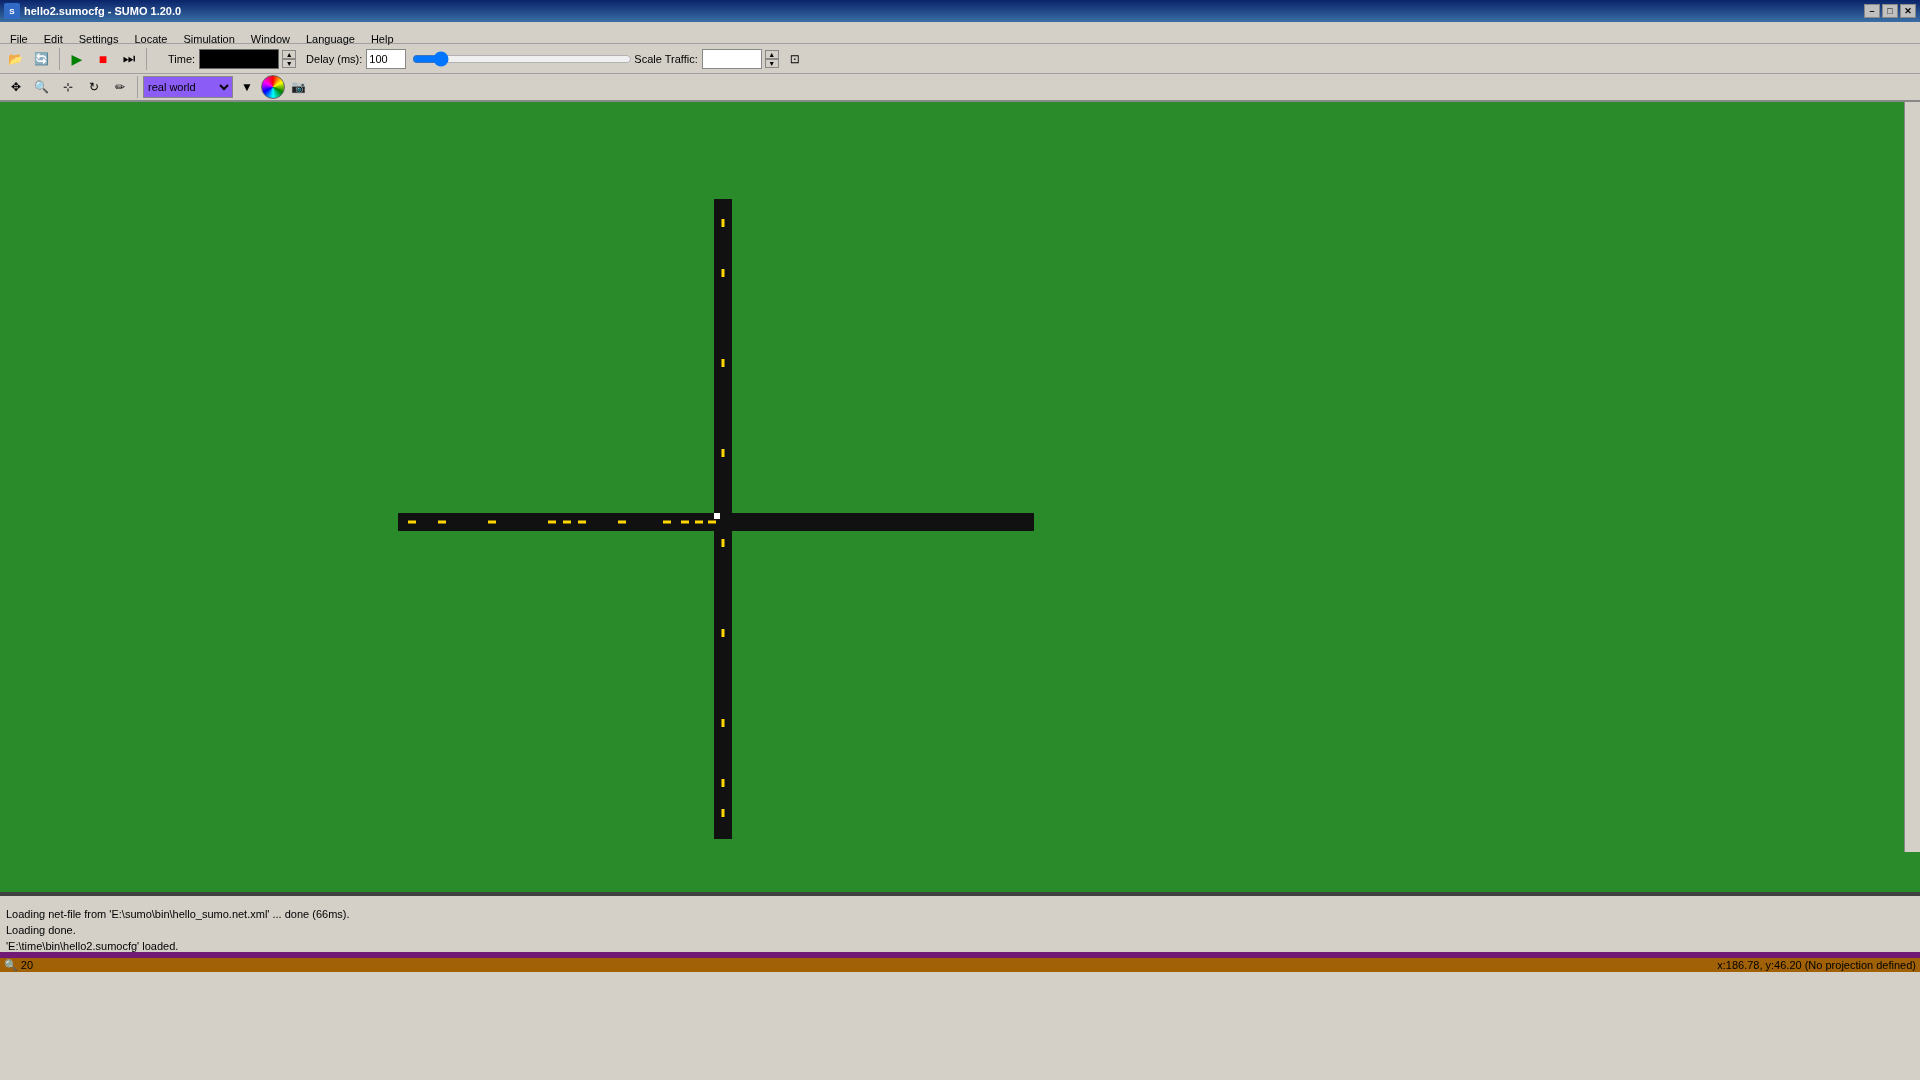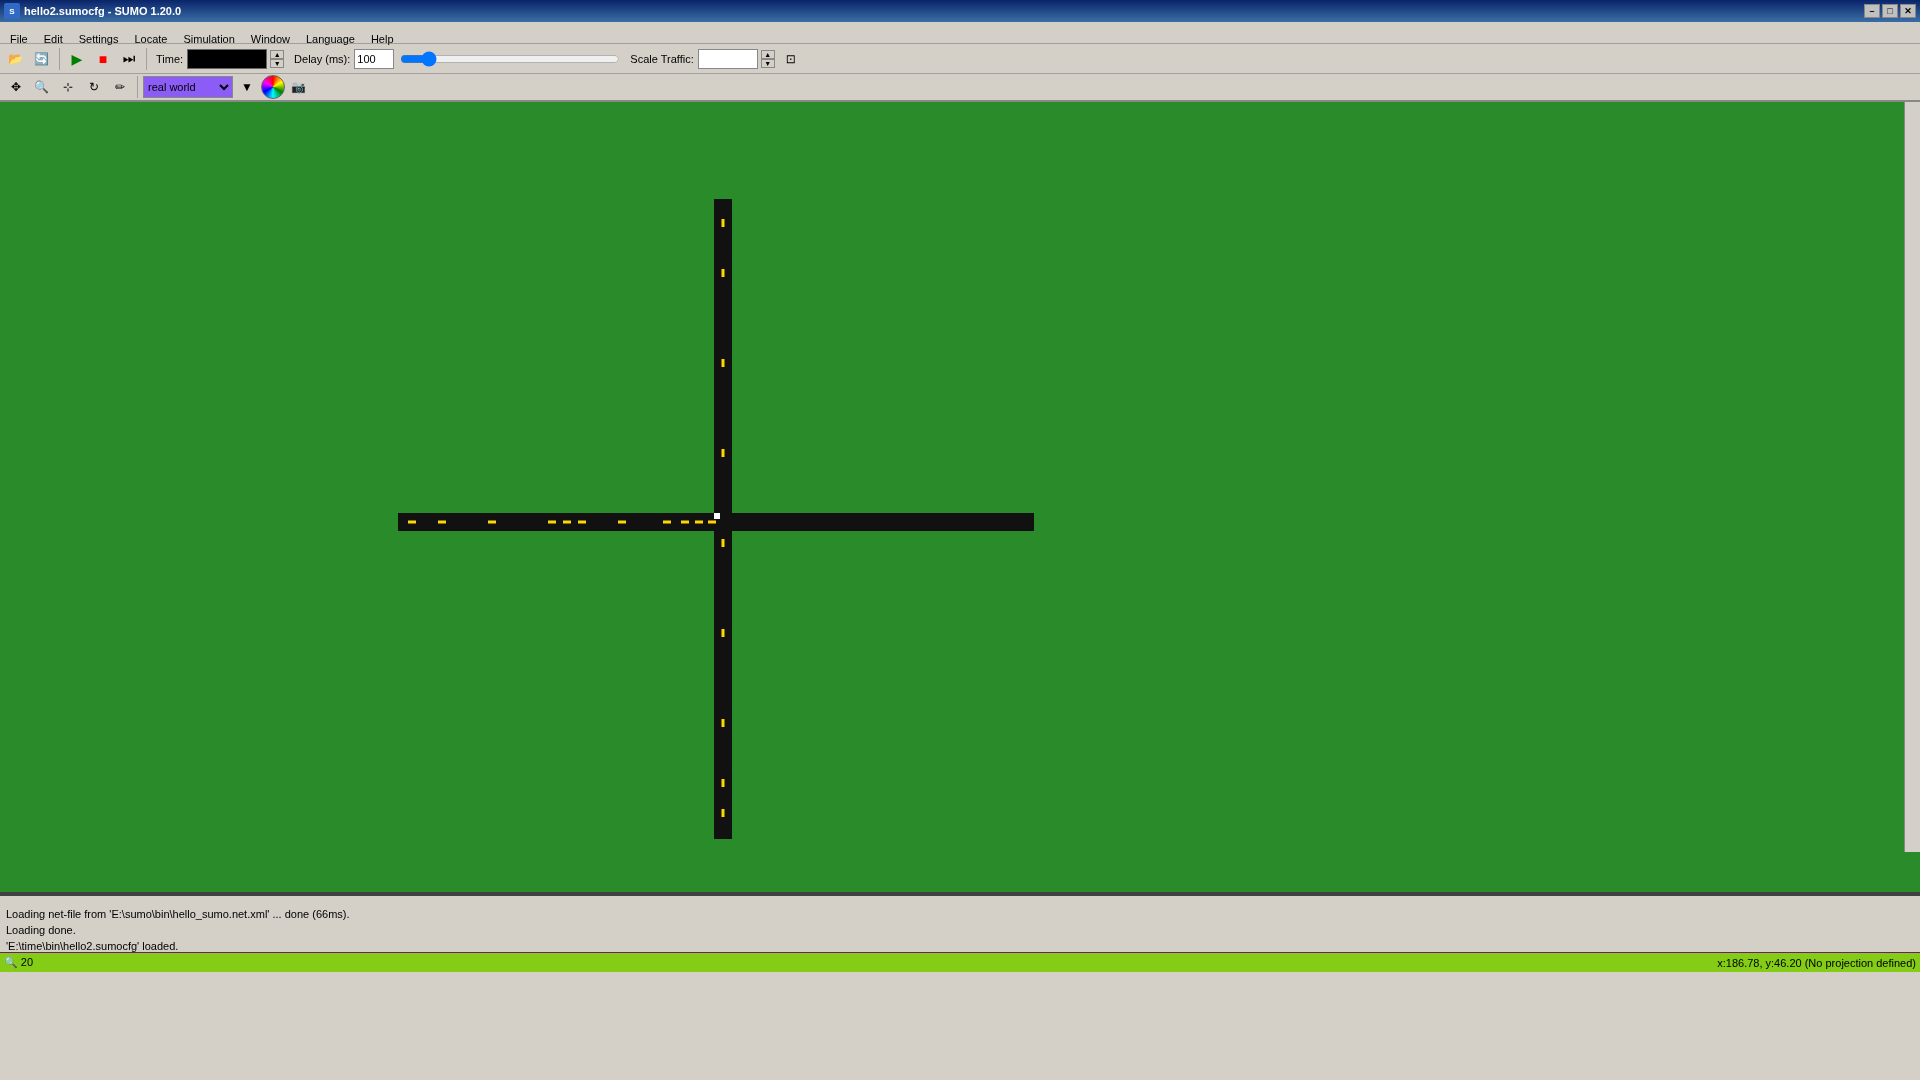--- a/index.html
+++ b/index.html
@@ -58,21 +58,21 @@
     .tb-sep { width: 1px; height: 22px; background: #a0a0a0; margin: 0 3px; }
     .tb-btn {
       width: 24px; height: 24px;
       background: #d4d0c8;
       border: 1px solid transparent;
       cursor: pointer;
       display: flex; align-items: center; justify-content: center;
       font-size: 12px;
     }
 
-    .time-label { font-size: 11px; margin-left: 4px; margin-right: 2px; }
+    .time-label { font-size: 11px; margin-left: 16px; margin-right: 2px; }
     .time-display {
       width: 80px; height: 20px;
       background: #000;
       color: #00ff00;
       font-family: monospace;
       font-size: 11px;
       border: 1px solid #666;
       display: flex; align-items: center; padding: 0 4px;
     }
     .time-spin {
@@ -92,21 +92,21 @@
       width: 40px; height: 20px;
       border: 1px solid #888;
       background: white;
       font-size: 11px;
       padding: 0 2px;
     }
     .delay-slider {
       width: 220px; height: 20px;
       margin-left: 4px;
     }
-    .scale-label { font-size: 11px; margin-left: 8px; margin-right: 2px; }
+    .scale-label { font-size: 11px; margin-right: 2px; }
     .scale-input {
       width: 60px; height: 20px;
       border: 1px solid #888;
       background: white;
       font-size: 11px;
       padding: 0 2px;
     }
 
     
     #view-toolbar {
@@ -194,22 +194,22 @@
     }
     #scale-text { font-size: 10px; color: black; }
 
     
     #status-bar {
       position: absolute;
       bottom: 0;
       left: 0;
       right: 0;
       height: 20px;
-      background: #84cc16;
-      border-top: 1px solid #701a75;
+      background: #a16207;
+      border-top: 6px solid #701a75;
       display: flex;
       align-items: center;
       padding: 0 4px;
       font-size: 11px;
       color: #000;
     }
 
     
     #log-area {
       position: absolute;

